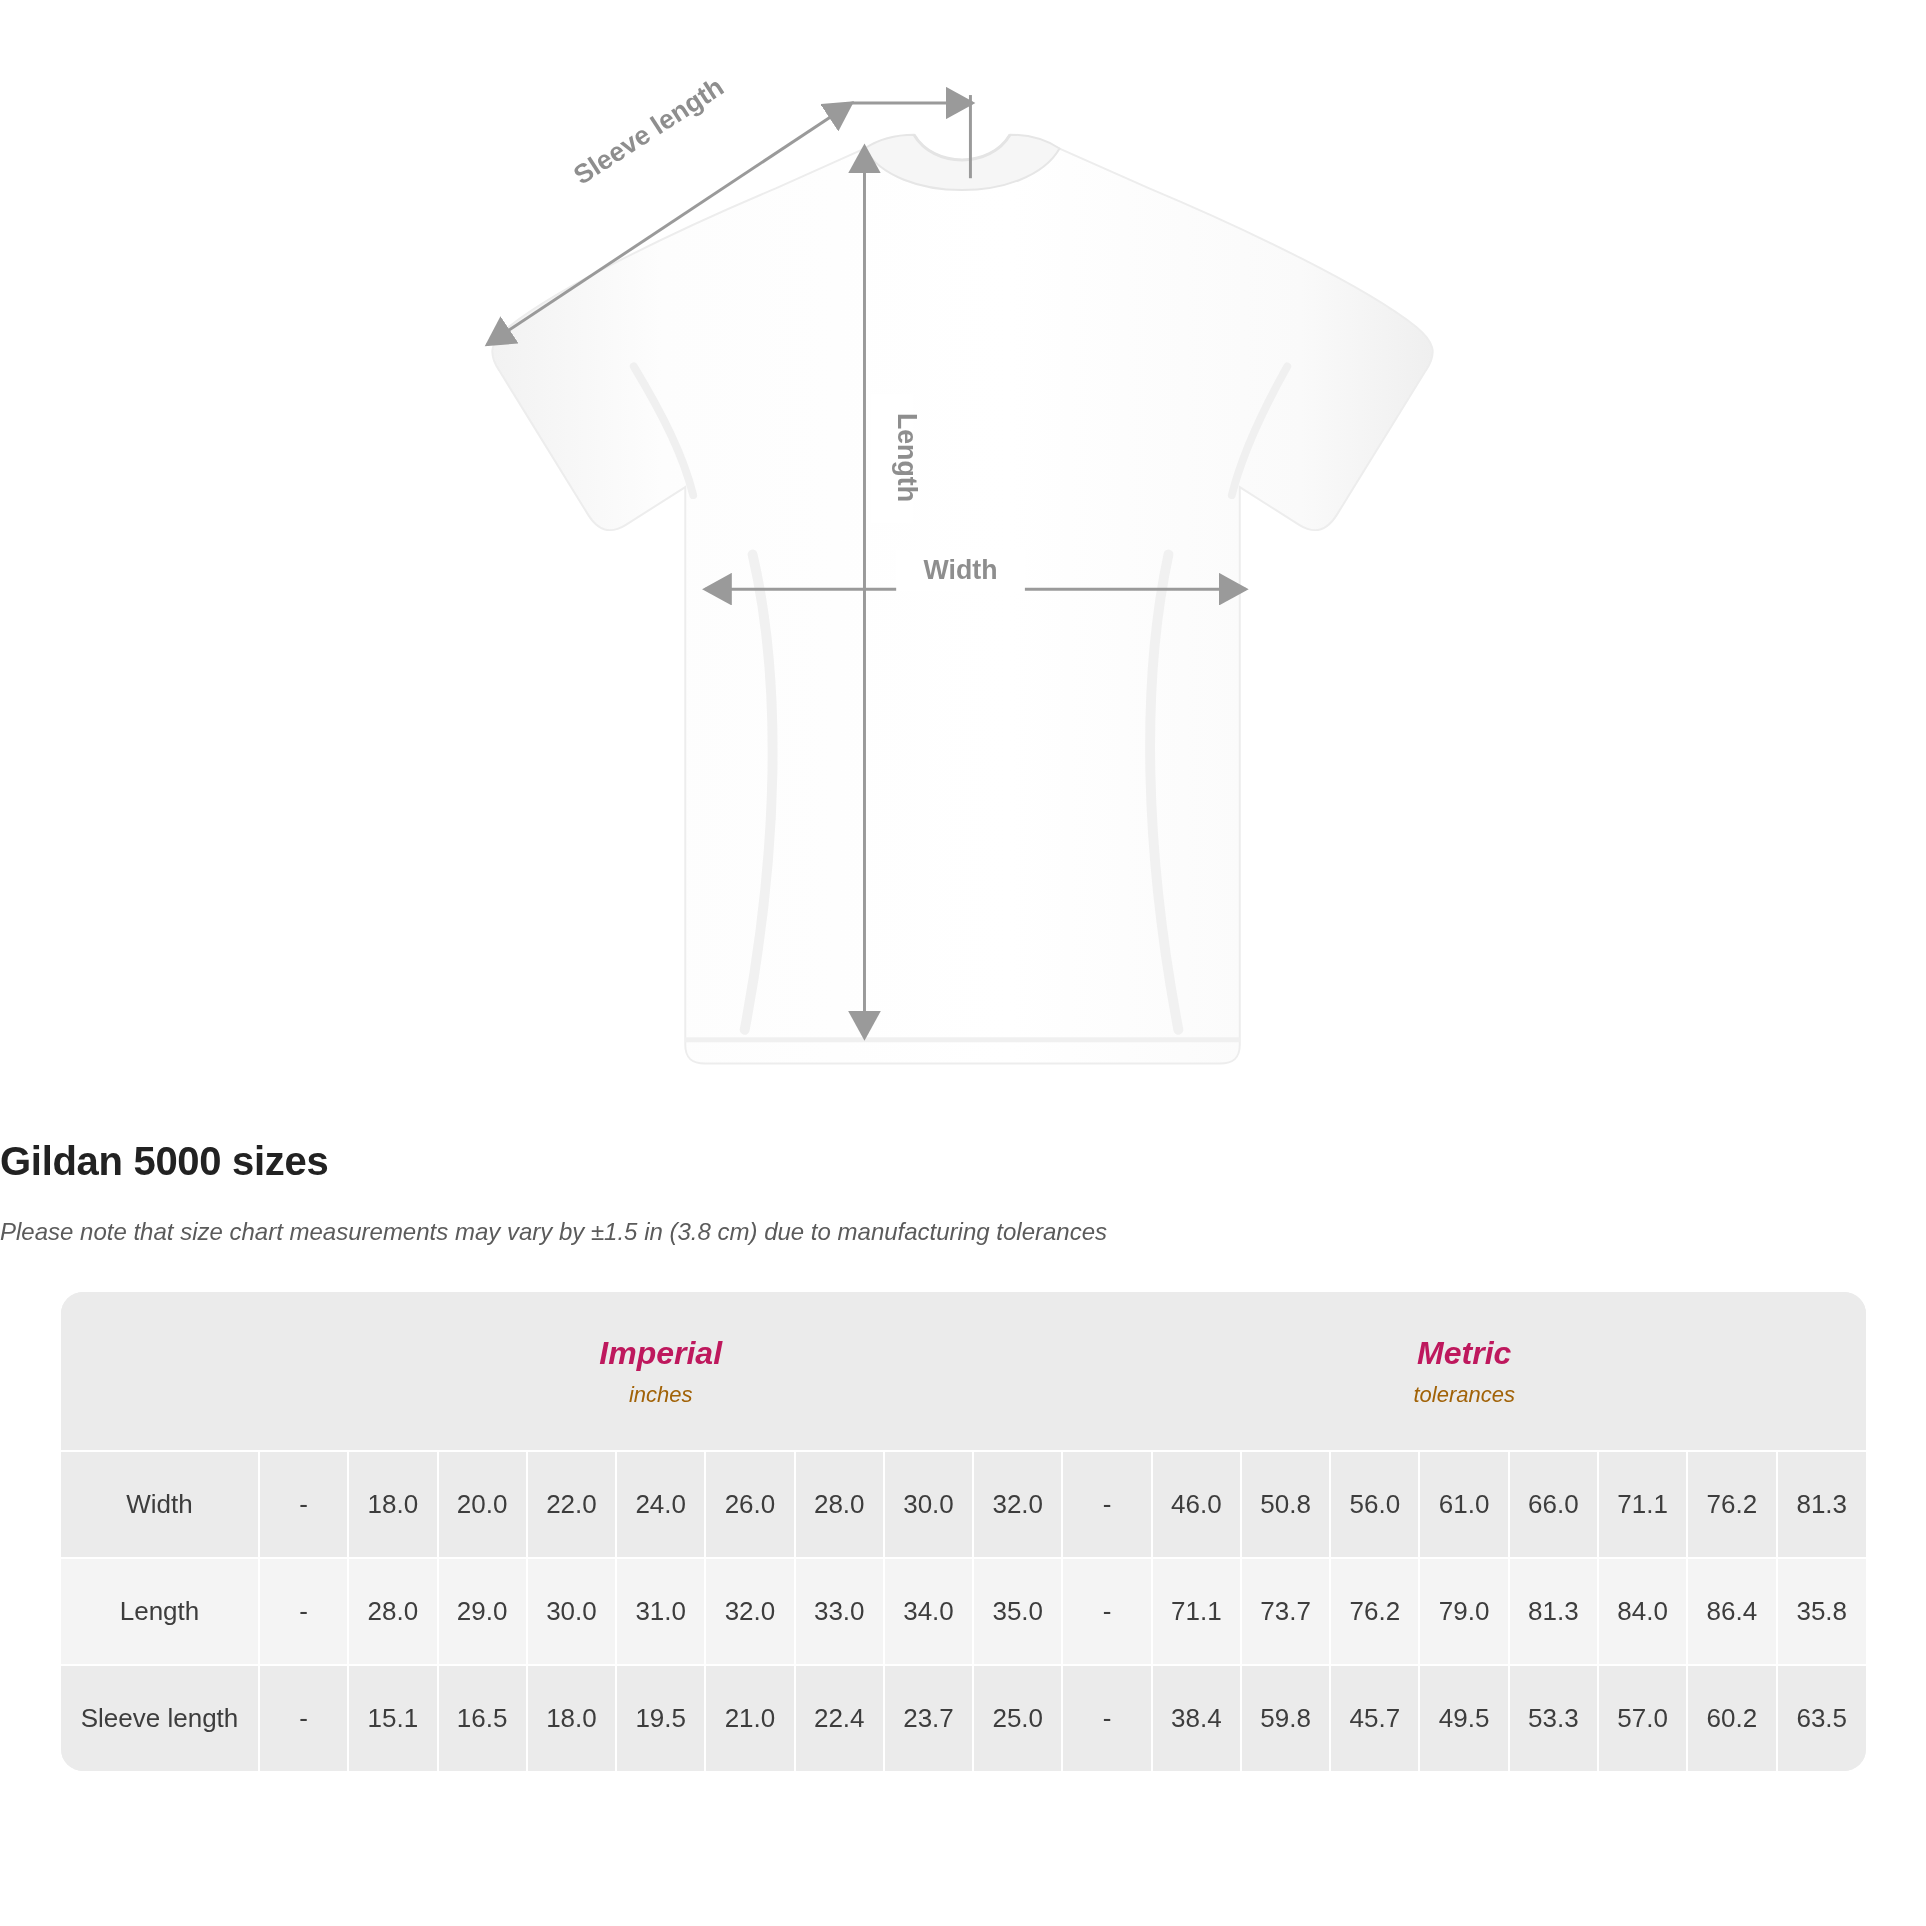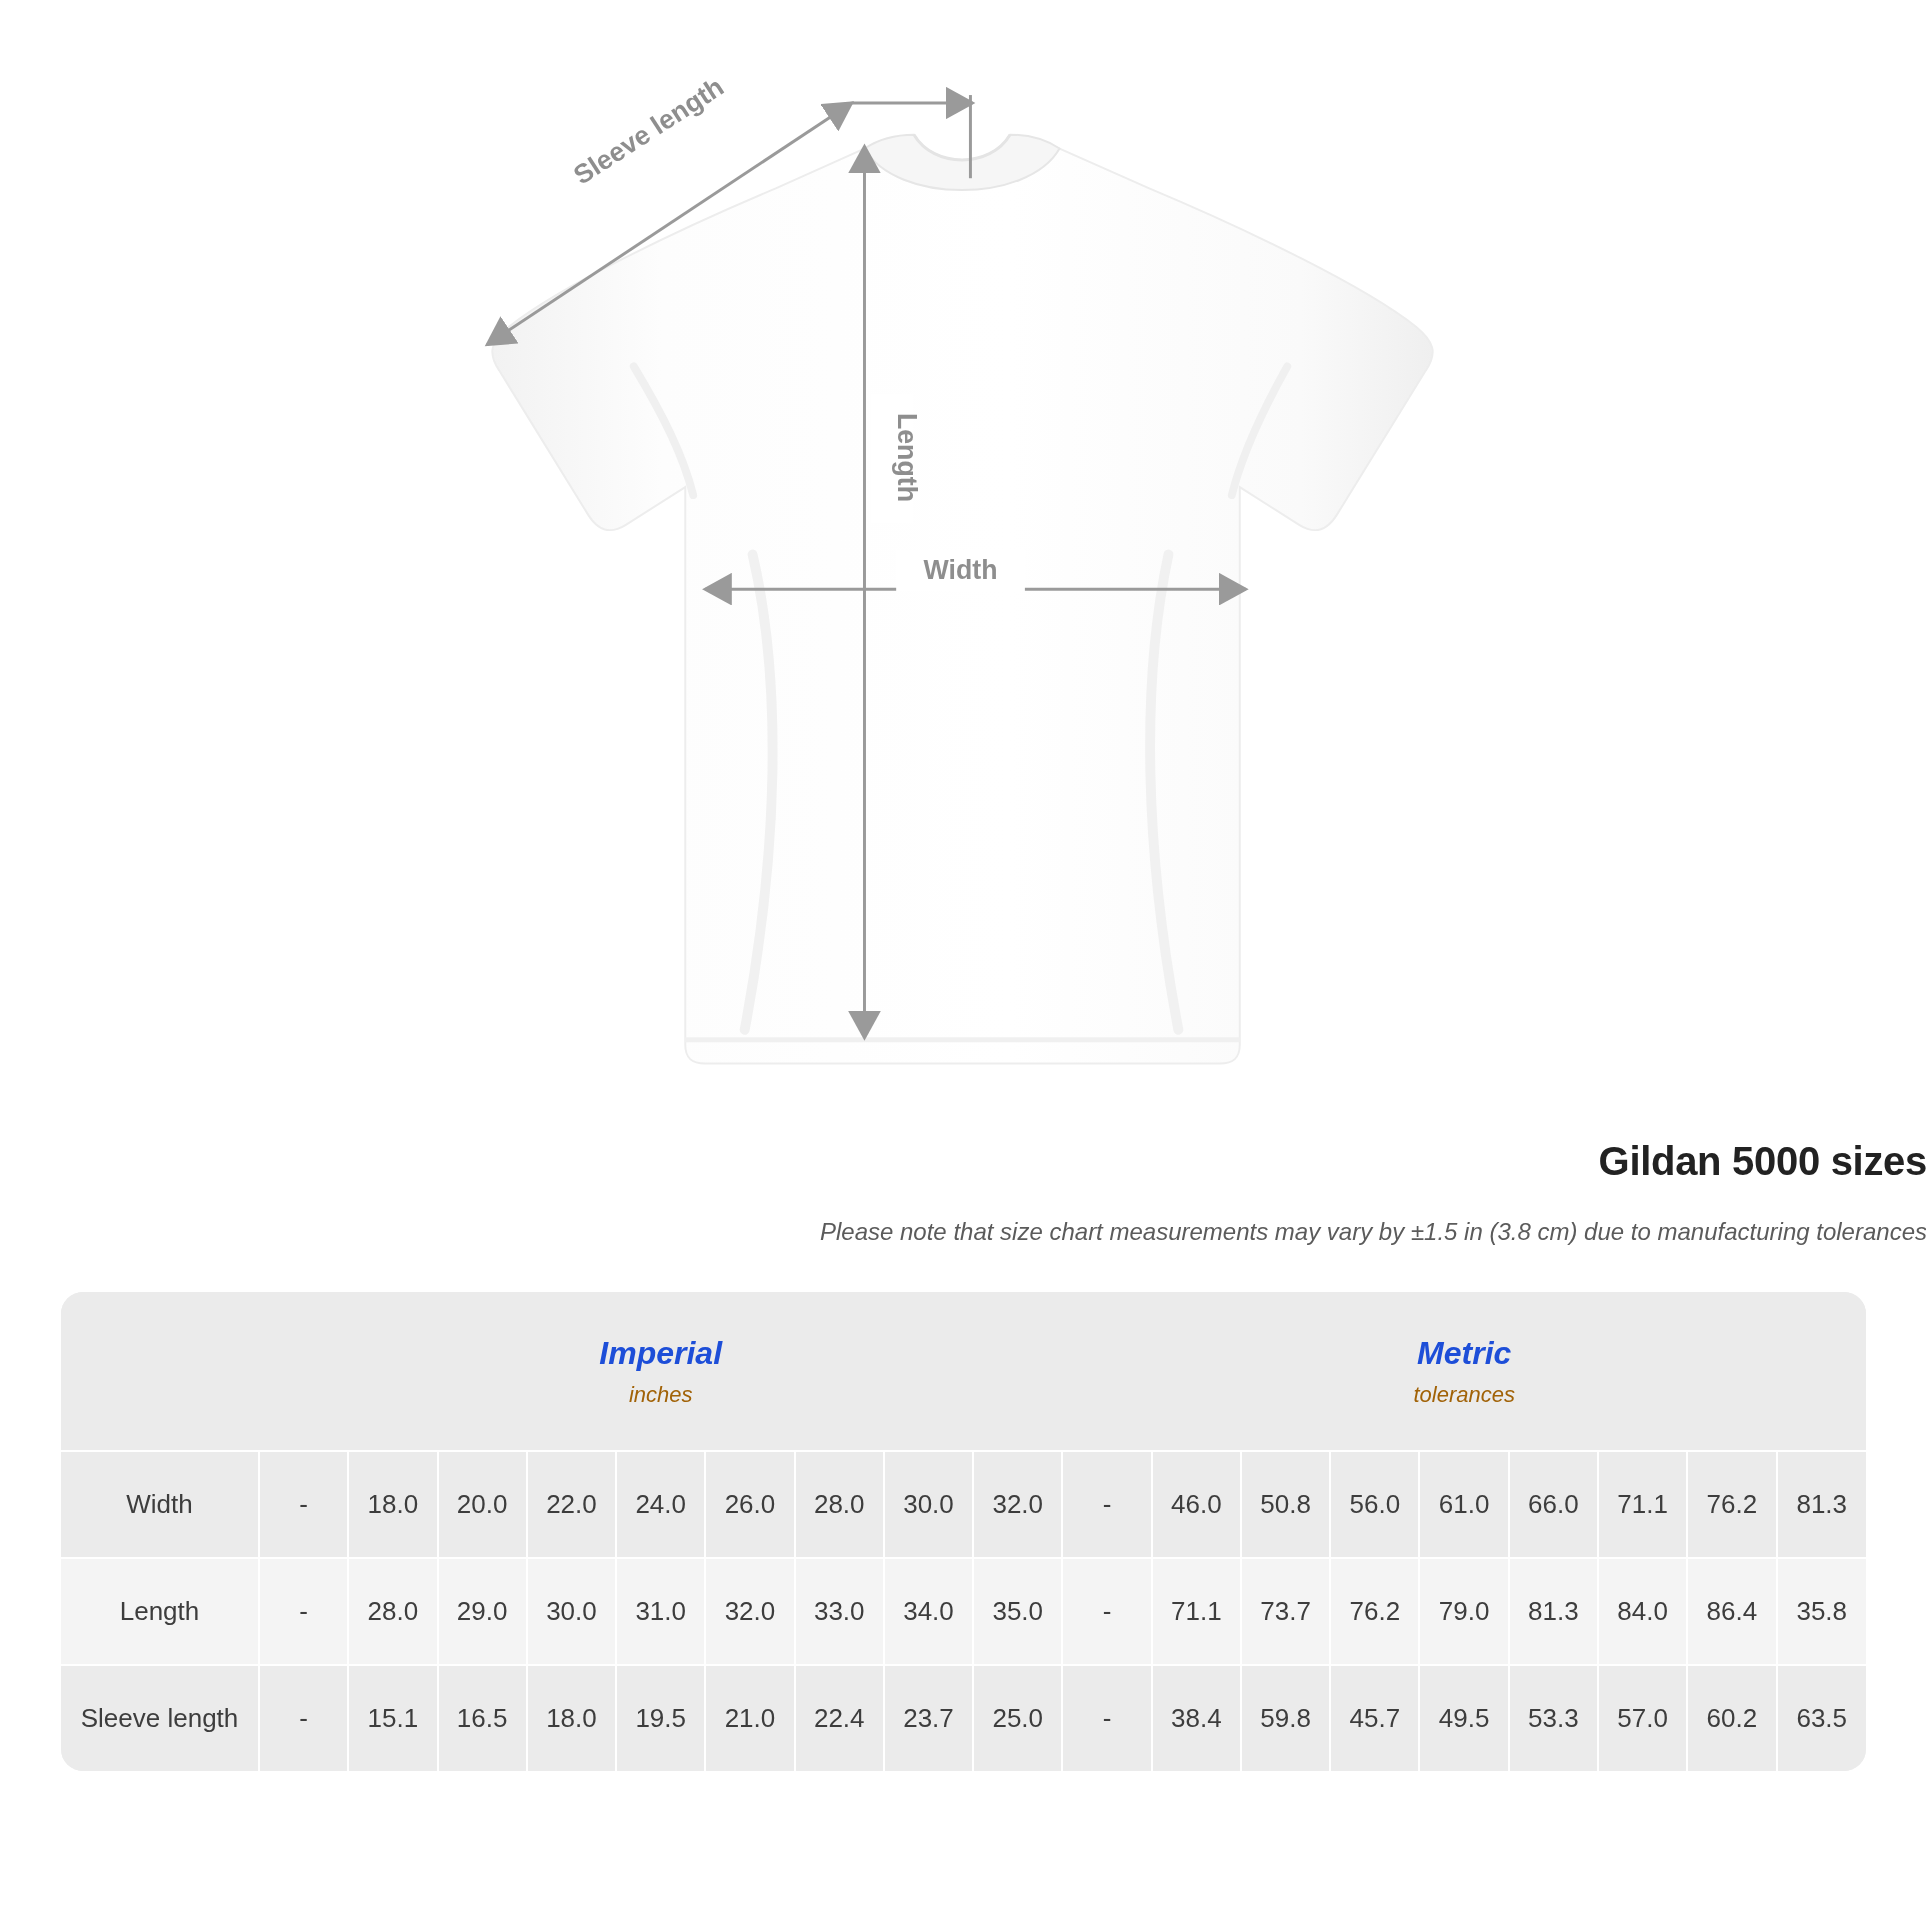--- a/index.html
+++ b/index.html
@@ -26,21 +26,21 @@
     position: relative;
     width: 1927px;
     height: 1109px;
   }
   .illustration svg {
     display: block;
   }
 
   
   .title-block {
-    text-align: right;
+    text-align: left;
     margin-top: 30px;
   }
   .chart-title {
     font-size: 40px;
     font-weight: bold;
     color: #222222;
     letter-spacing: -0.3px;
   }
   .chart-note {
     font-size: 24px;
@@ -69,21 +69,21 @@
   
   .unit-cell {
     height: 156px;
     background: #ebebeb;
     border: none;
   }
   .unit-name {
     font-size: 32px;
     font-style: italic;
     font-weight: bold;
-    color: #1d4ed8;
+    color: #be185d;
   }
   .unit-sub {
     font-size: 22px;
     font-style: italic;
     color: #a16207;
     margin-top: 10px;
   }
   
   .hdr-row td {
     height: 107px;

